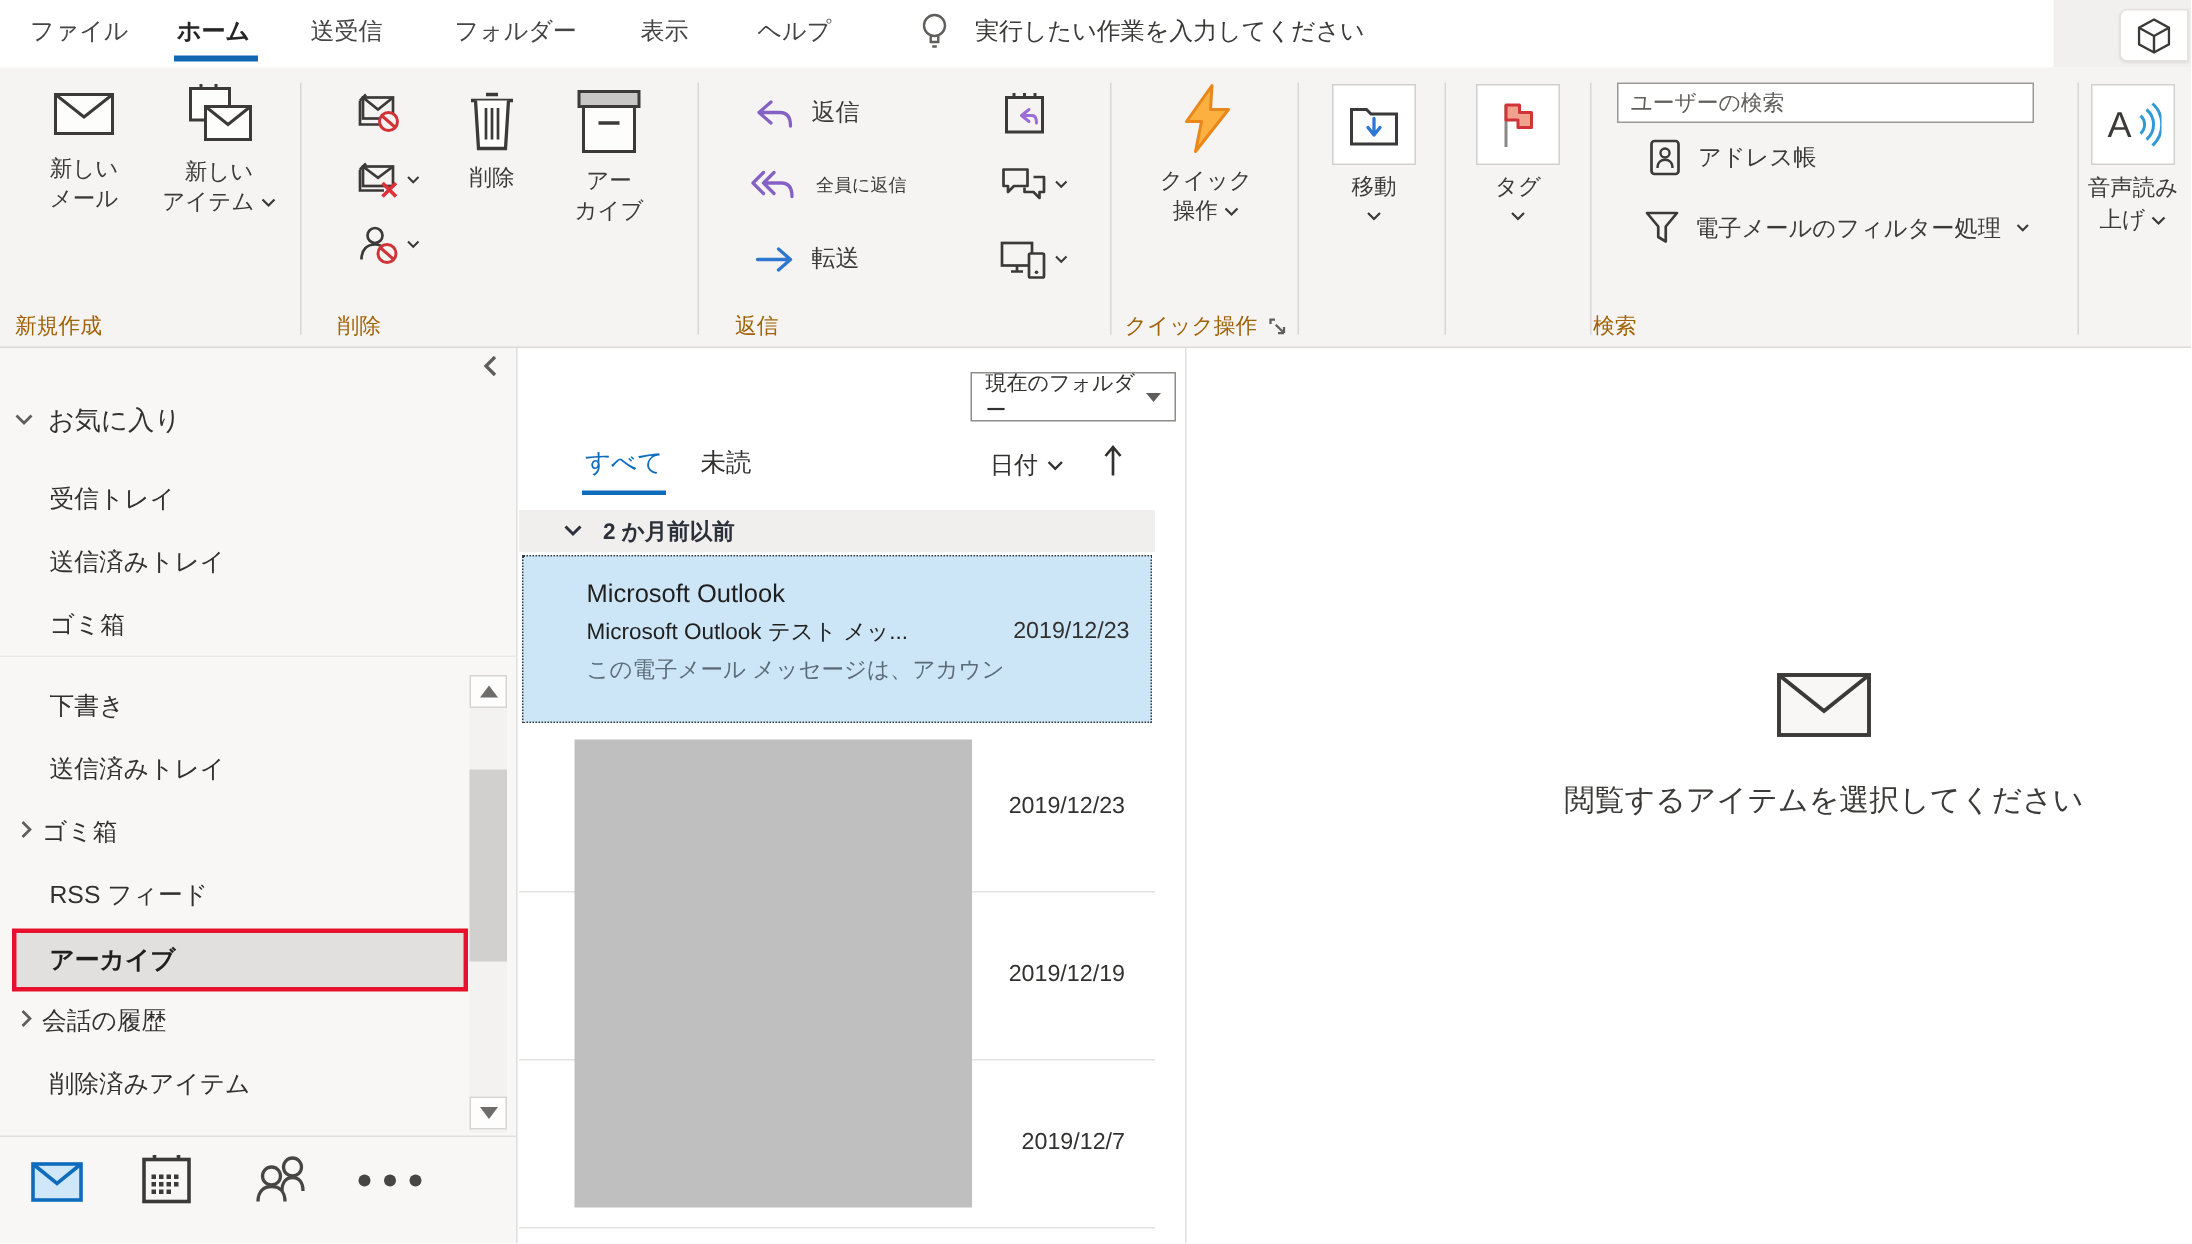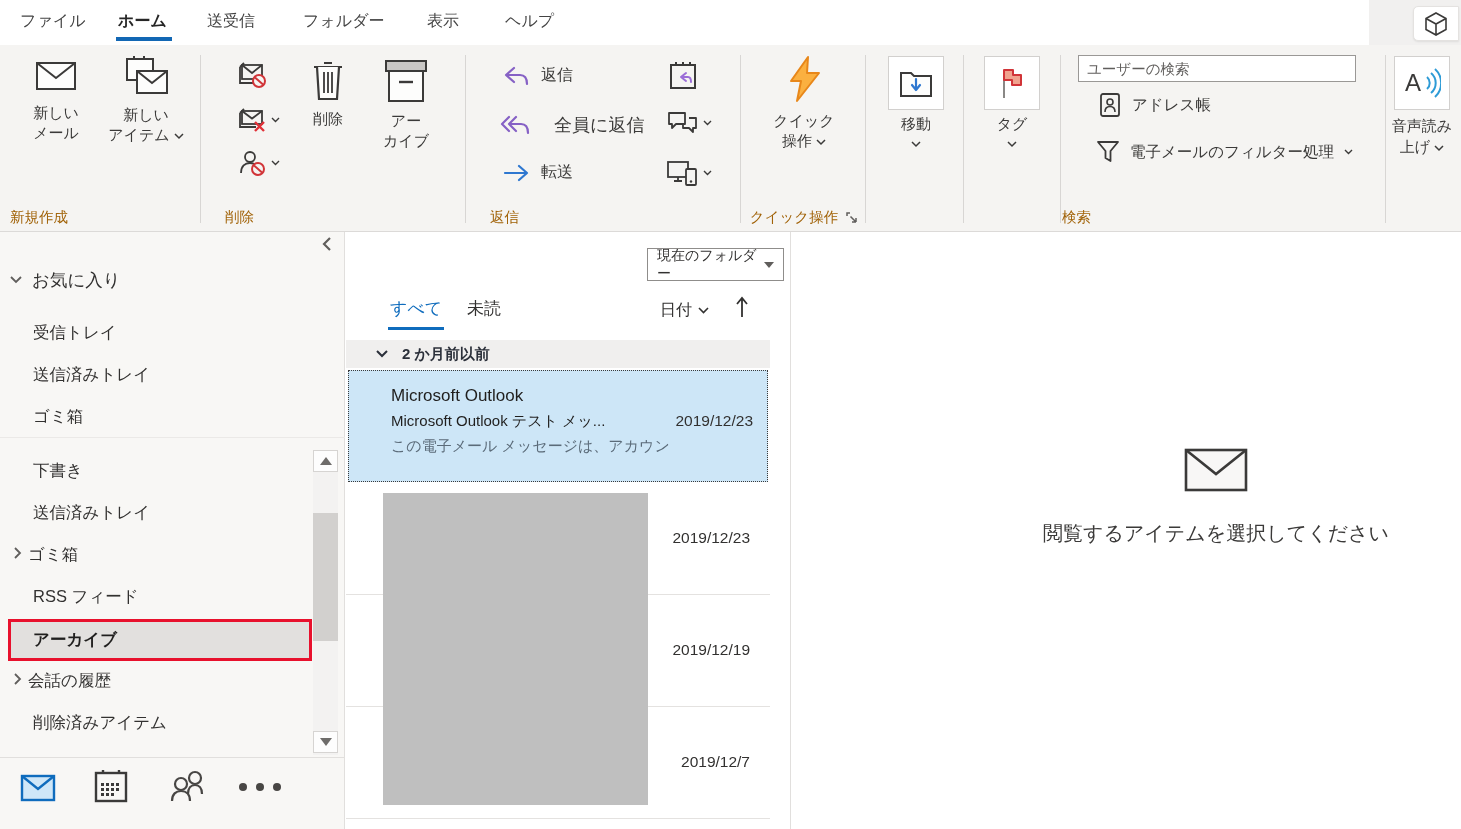--- a/index.html
+++ b/index.html
@@ -89,20 +89,29 @@
 <div class="app">
 
   <div class="menubar">
     <span class="menutab t0">ファイル</span>
     <span class="menutab t1">ホーム</span>
     <span class="menutab t2">送受信</span>
     <span class="menutab t3">フォルダー</span>
     <span class="menutab t4">表示</span>
     <span class="menutab t5">ヘルプ</span>
     <div class="home-underline"></div>
+    <div class="tellme">
+      <span>
+        <svg width="22" height="26" viewBox="0 0 22 26">
+            <circle cx="11" cy="9" r="7" fill="none" stroke="#605e5c" stroke-width="1.6"></circle>
+            <path d="M8.5 16 v4 h5 v-4 M8.5 20 h5 M9.5 23 h3" fill="none" stroke="#605e5c" stroke-width="1.6"></path>
+          </svg>
+      </span>
+      <span>実行したい作業を入力してください</span>
+    </div>
     <div class="corner-bg"></div>
     <div class="cube-btn">
       <span>
         <svg width="22" height="24" viewBox="0 0 22 24">
             <path d="M11 1 L21 6.5 V17.5 L11 23 L1 17.5 V6.5 Z M1 6.5 L11 12 L21 6.5 M11 12 V23" fill="none" stroke="#3b3a39" stroke-width="1.6"></path>
           </svg>
       </span>
     </div>
   </div>
 
@@ -200,21 +209,21 @@
     <div class="rdiv" style="left:465px;"></div>
 
     <div class="smallrow" style="left:503px; top:20px; gap:12px; font-size:16px;">
       <span>
         <svg width="26" height="20" viewBox="0 0 26 20">
             <path d="M11 2 L3 9 L11 16 M3 9 H17 C22 9 24 12 24 18" fill="none" stroke="#8661c5" stroke-width="2.2" stroke-linecap="round" stroke-linejoin="round"></path>
           </svg>
       </span>
       <span>返信</span>
     </div>
-    <div class="smallrow" style="left:500px; top:68px; gap:24px; font-size:18px;">
+    <div class="smallrow" style="left:500px; top:68px; gap:14px; font-size:12px;">
       <span>
         <svg width="30" height="20" viewBox="0 0 30 20">
             <path d="M9 2 L2 9 L9 16" fill="none" stroke="#8661c5" stroke-width="2.2" stroke-linecap="round" stroke-linejoin="round"></path>
             <path d="M16 2 L9 9 L16 16 M9 9 H21 C26 9 28 12 28 18" fill="none" stroke="#8661c5" stroke-width="2.2" stroke-linecap="round" stroke-linejoin="round"></path>
           </svg>
       </span>
       <span>全員に返信</span>
     </div>
     <div class="smallrow" style="left:503px; top:117px; gap:12px; font-size:16px;">
       <span>

